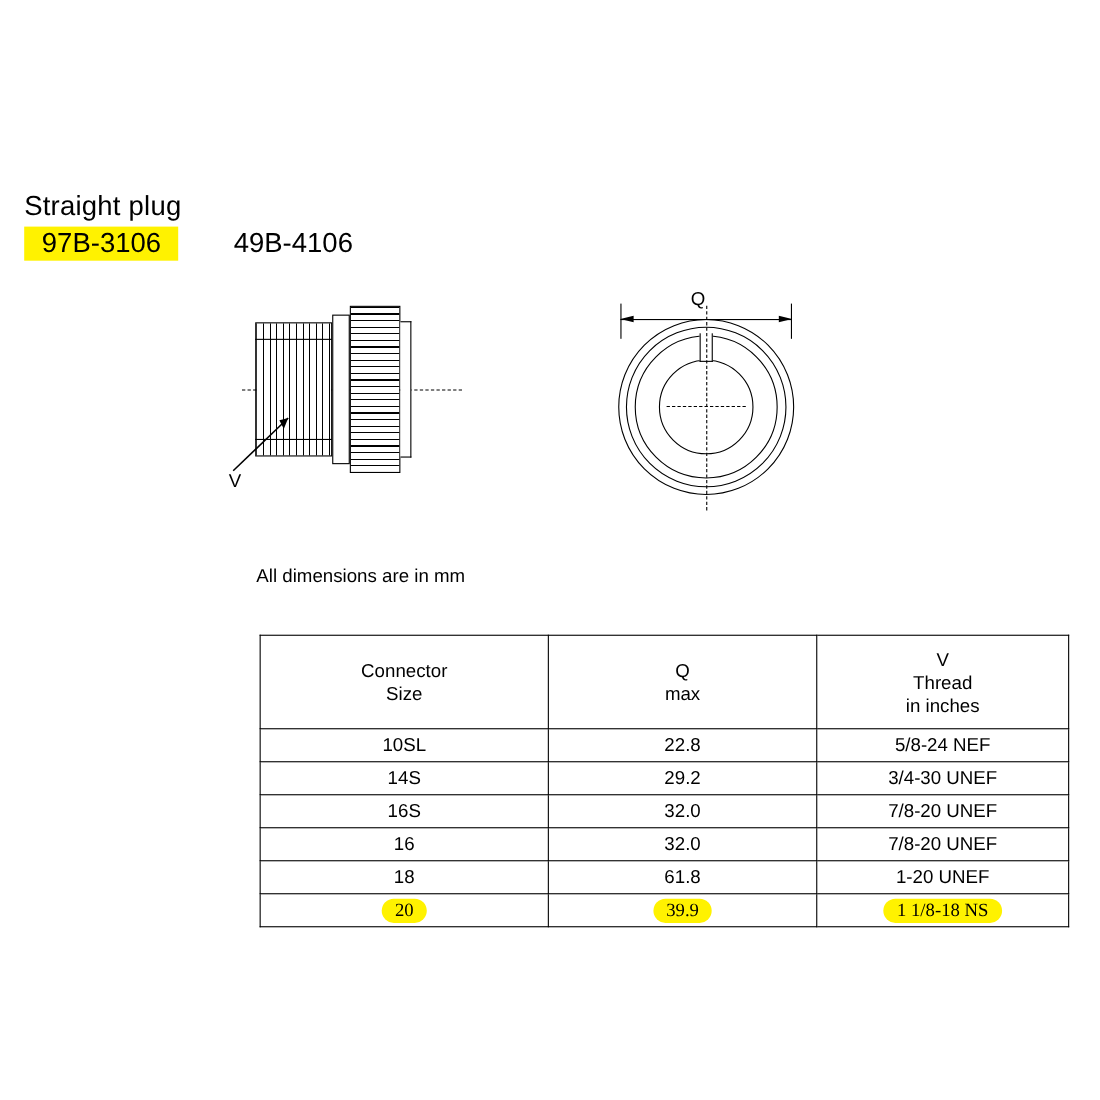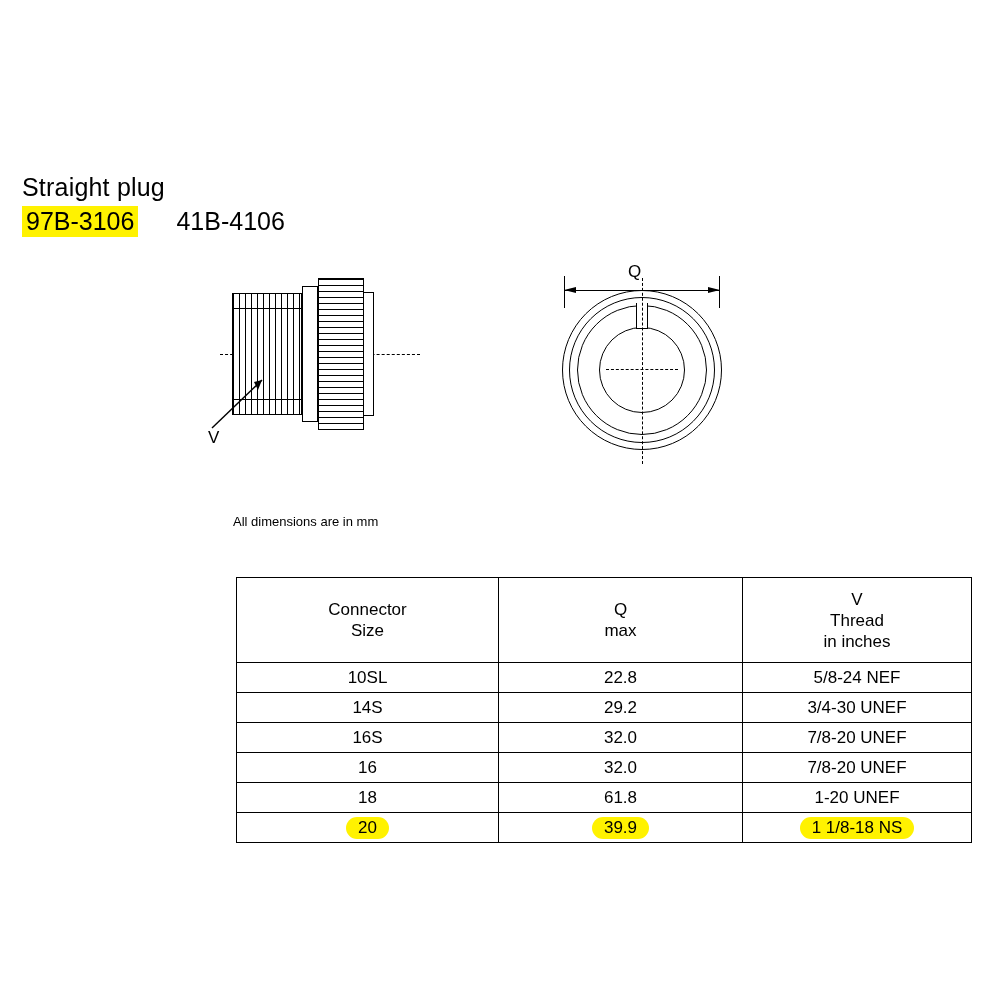--- a/index.html
+++ b/index.html
@@ -36,21 +36,21 @@
   }
   .part-row {
     margin-top: 4px;
     display: flex;
     align-items: baseline;
   }
   .part-no {
     font-size: 25px;
     line-height: 31px;
     white-space: nowrap;
-    padding: 0 4px;
+    padding: 0 16px;
   }
   .hl {
     background: #fff200;
   }
   .part-gap { width: 34px; }
 
   
   .side-view {
     position: absolute;
     left: 200px;
@@ -220,21 +220,21 @@
     left: 64px;
     top: -6px;
     font-size: 17px;
   }
 
   
   .note {
     position: absolute;
     left: 233px;
     top: 514px;
-    font-size: 13px;
+    font-size: 17px;
     text-align: center;
   }
 
   
   .dim-table {
     position: absolute;
     left: 236px;
     top: 577px;
     border-collapse: collapse;
     table-layout: fixed;
@@ -254,33 +254,34 @@
     line-height: 21px;
   }
   .col-a { width: 262px; }
   .col-b { width: 244px; }
   .col-c { width: 229px; }
   .cell-hl {
     display: inline-block;
     background: #fff200;
     padding: 1px 12px;
     border-radius: 11px;
+    font-family: Liberation Serif, serif;
   }
 </style>
 </head>
 <body>
 
 <div id="page">
 
   <div class="title-block">
     <div class="title-main">Straight plug</div>
     <div class="part-row">
       <div class="part-no hl">97B-3106</div>
       <div class="part-gap"></div>
-      <div class="part-no">41B-4106</div>
+      <div class="part-no">49B-4106</div>
     </div>
   </div>
 
   <div class="side-view">
     <div class="sv-axis dash"></div>
     <div class="barrel"></div>
     <div class="barrel-inner"></div>
     <div class="mid-step"></div>
     <div class="shell"></div>
     <div class="shell-cap"></div>

